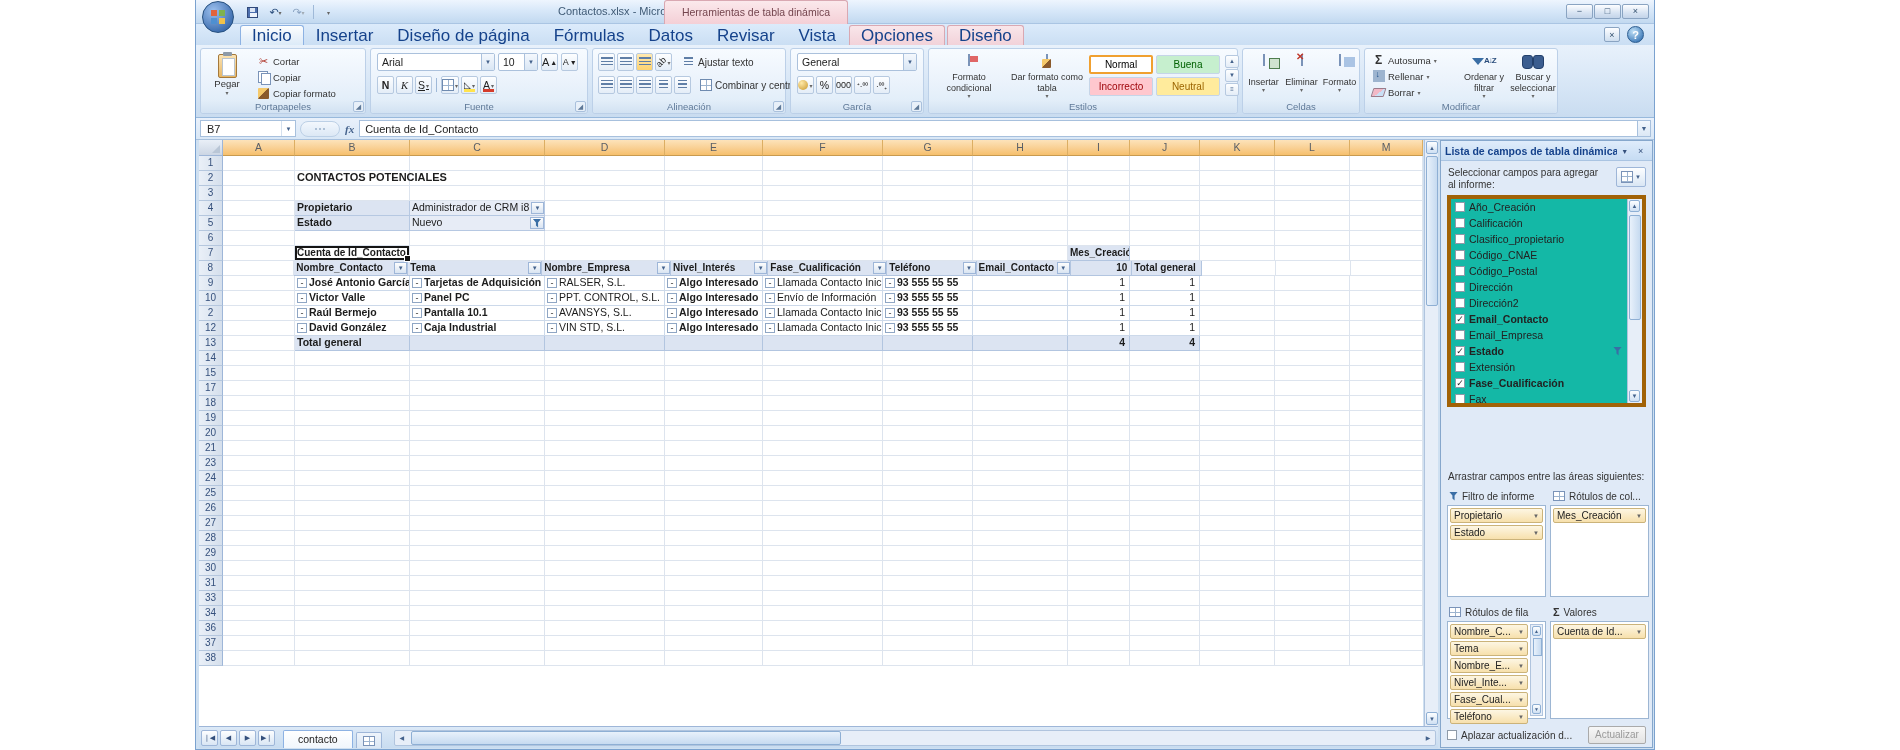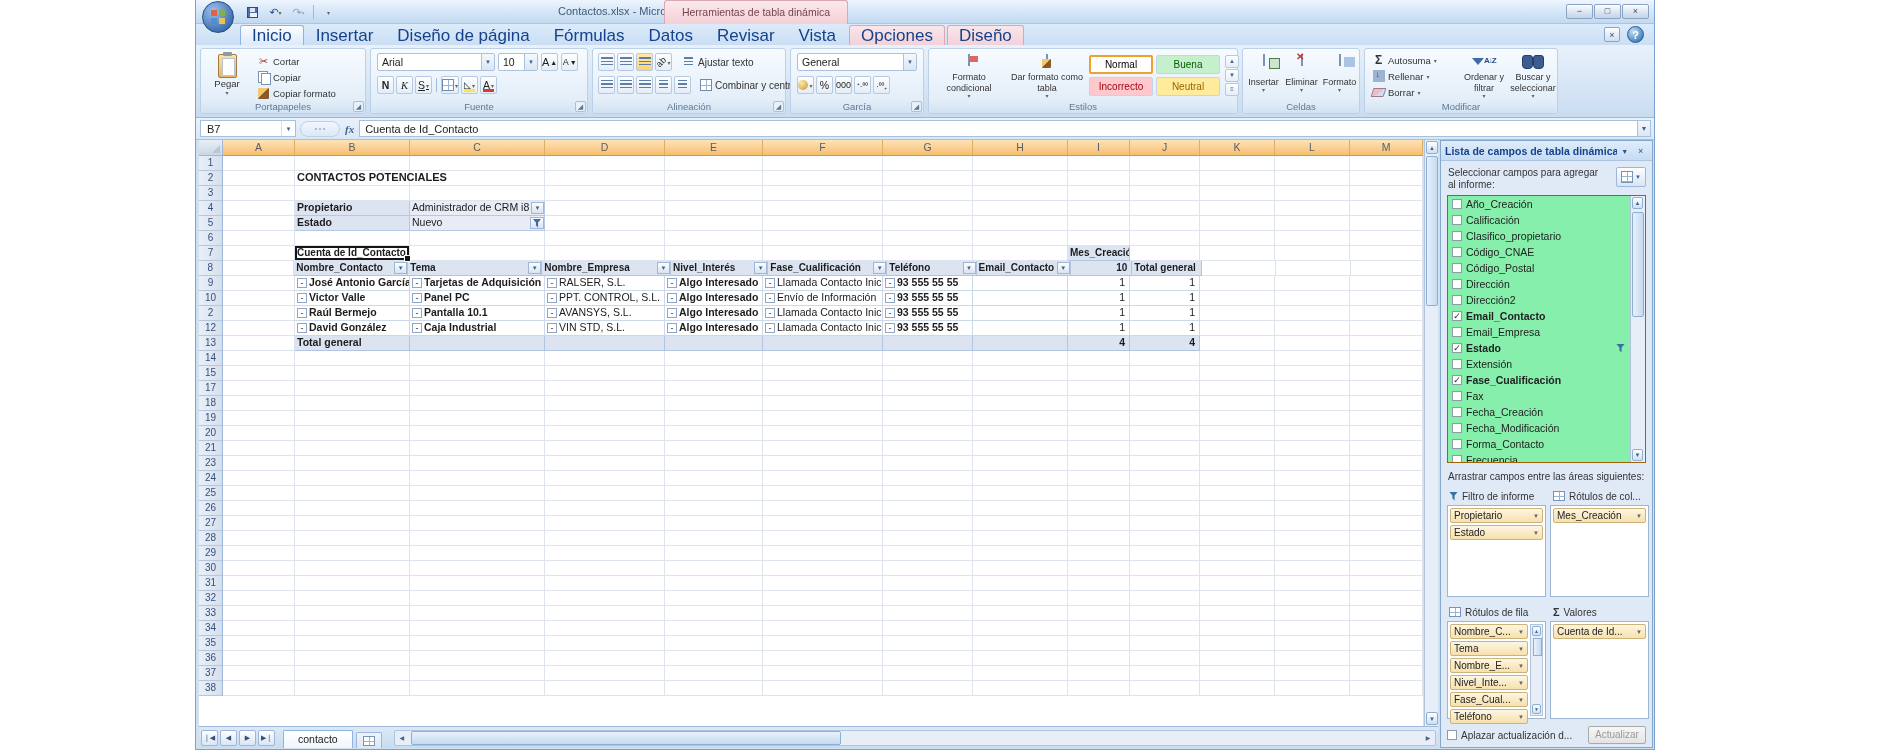--- a/index.html
+++ b/index.html
@@ -149,21 +149,21 @@
 .harrow.r{margin-left:auto}
 
 
 .panel{position:absolute;left:1244px;top:140px;width:213px;height:608px;background:#e0eaf7;border:1px solid #86a7cc}
 .ptitle{height:20px;background:linear-gradient(#dfecfb,#c6dcf3);border-bottom:1px solid #aac4e2;display:flex;align-items:center;padding:0 4px}
 .ptitle span{font-size:10.5px;font-weight:bold;color:#15428b;white-space:nowrap;overflow:hidden}
 .pbtn{margin-left:auto;width:15px;height:14px;font-size:7px;color:#35507c;border:1px solid transparent;text-align:center;line-height:13px}
 .pbtn+.pbtn{margin-left:1px}
 .pinstr{position:absolute;left:7px;top:26px;width:152px;font-size:10px;color:#333;line-height:12px}
 .playout{position:absolute;right:6px;top:26px;width:30px;height:20px;border:1px solid #9eb6d8;border-radius:2px;background:linear-gradient(#fdfeff,#d9e6f4);display:flex;align-items:center;justify-content:center;gap:2px;font-size:6px;color:#44628c}
-.fieldbox{position:absolute;left:6px;right:6px;top:54px;height:268px;background:#86efac;border:1px solid #a16207;overflow:hidden}
+.fieldbox{position:absolute;left:6px;right:6px;top:54px;height:212px;background:#14b8a6;border:4px solid #a16207;overflow:hidden}
 .fitem{height:16px;display:flex;align-items:center;gap:4px;padding-left:4px;font-size:10.5px;color:#222;white-space:nowrap}
 .fitem.checked{font-weight:bold}
 .cbx{width:10px;height:10px;border:1px solid #8e9aa8;background:#fff;font-size:9px;line-height:9px;text-align:center;color:#2a2a2a;flex:none;font-weight:normal}
 .fitem .funnel{margin-left:auto;margin-right:20px}
 .flscroll{position:absolute;right:0;top:0;bottom:0;width:15px;background:#e7eef8;border-left:1px solid #b0c4de}
 .flthumb{position:absolute;left:1px;top:16px;width:12px;height:105px;border:1px solid #8eafd4;border-radius:2px;background:linear-gradient(90deg,#e8f1fb,#c6daf0)}
 .draglabel{position:absolute;left:7px;top:330px;font-size:10px;color:#333;white-space:nowrap}
 .ahead{position:absolute;height:14px;display:flex;align-items:center;gap:4px;font-size:10px;color:#333;white-space:nowrap;overflow:hidden}
 .abox{position:absolute;width:99px;background:#fff;border:1px solid #9db6d3;padding:2px}
 .aitem{height:15px;margin-bottom:2px;border:1px solid #cbb37a;border-radius:2px;background:linear-gradient(#fdf6e3,#f7e0ac);font-size:10px;color:#222;display:flex;align-items:center;padding:0 3px;white-space:nowrap;overflow:hidden}
@@ -937,69 +937,37 @@
             <div class="cell" style="width: 120px;"></div>
             <div class="cell" style="width: 90px;"></div>
             <div class="cell" style="width: 95px;"></div>
             <div class="cell" style="width: 62px;"></div>
             <div class="cell" style="width: 70px;"></div>
             <div class="cell" style="width: 75px;"></div>
             <div class="cell" style="width: 75px;"></div>
             <div class="cell" style="width: 73px;"></div>
           </div>
           <div class="grow">
-            <div class="rnum">32</div>
-            <div class="cell" style="width: 72px;"></div>
-            <div class="cell" style="width: 115px;"></div>
-            <div class="cell" style="width: 135px;"></div>
-            <div class="cell" style="width: 120px;"></div>
-            <div class="cell" style="width: 98px;"></div>
-            <div class="cell" style="width: 120px;"></div>
-            <div class="cell" style="width: 90px;"></div>
-            <div class="cell" style="width: 95px;"></div>
-            <div class="cell" style="width: 62px;"></div>
-            <div class="cell" style="width: 70px;"></div>
-            <div class="cell" style="width: 75px;"></div>
-            <div class="cell" style="width: 75px;"></div>
-            <div class="cell" style="width: 73px;"></div>
-          </div>
-          <div class="grow">
             <div class="rnum">33</div>
             <div class="cell" style="width: 72px;"></div>
             <div class="cell" style="width: 115px;"></div>
             <div class="cell" style="width: 135px;"></div>
             <div class="cell" style="width: 120px;"></div>
             <div class="cell" style="width: 98px;"></div>
             <div class="cell" style="width: 120px;"></div>
             <div class="cell" style="width: 90px;"></div>
             <div class="cell" style="width: 95px;"></div>
             <div class="cell" style="width: 62px;"></div>
             <div class="cell" style="width: 70px;"></div>
             <div class="cell" style="width: 75px;"></div>
             <div class="cell" style="width: 75px;"></div>
             <div class="cell" style="width: 73px;"></div>
           </div>
           <div class="grow">
             <div class="rnum">34</div>
-            <div class="cell" style="width: 72px;"></div>
-            <div class="cell" style="width: 115px;"></div>
-            <div class="cell" style="width: 135px;"></div>
-            <div class="cell" style="width: 120px;"></div>
-            <div class="cell" style="width: 98px;"></div>
-            <div class="cell" style="width: 120px;"></div>
-            <div class="cell" style="width: 90px;"></div>
-            <div class="cell" style="width: 95px;"></div>
-            <div class="cell" style="width: 62px;"></div>
-            <div class="cell" style="width: 70px;"></div>
-            <div class="cell" style="width: 75px;"></div>
-            <div class="cell" style="width: 75px;"></div>
-            <div class="cell" style="width: 73px;"></div>
-          </div>
-          <div class="grow">
-            <div class="rnum">35</div>
             <div class="cell" style="width: 72px;"></div>
             <div class="cell" style="width: 115px;"></div>
             <div class="cell" style="width: 135px;"></div>
             <div class="cell" style="width: 120px;"></div>
             <div class="cell" style="width: 98px;"></div>
             <div class="cell" style="width: 120px;"></div>
             <div class="cell" style="width: 90px;"></div>
             <div class="cell" style="width: 95px;"></div>
             <div class="cell" style="width: 62px;"></div>
             <div class="cell" style="width: 70px;"></div>

